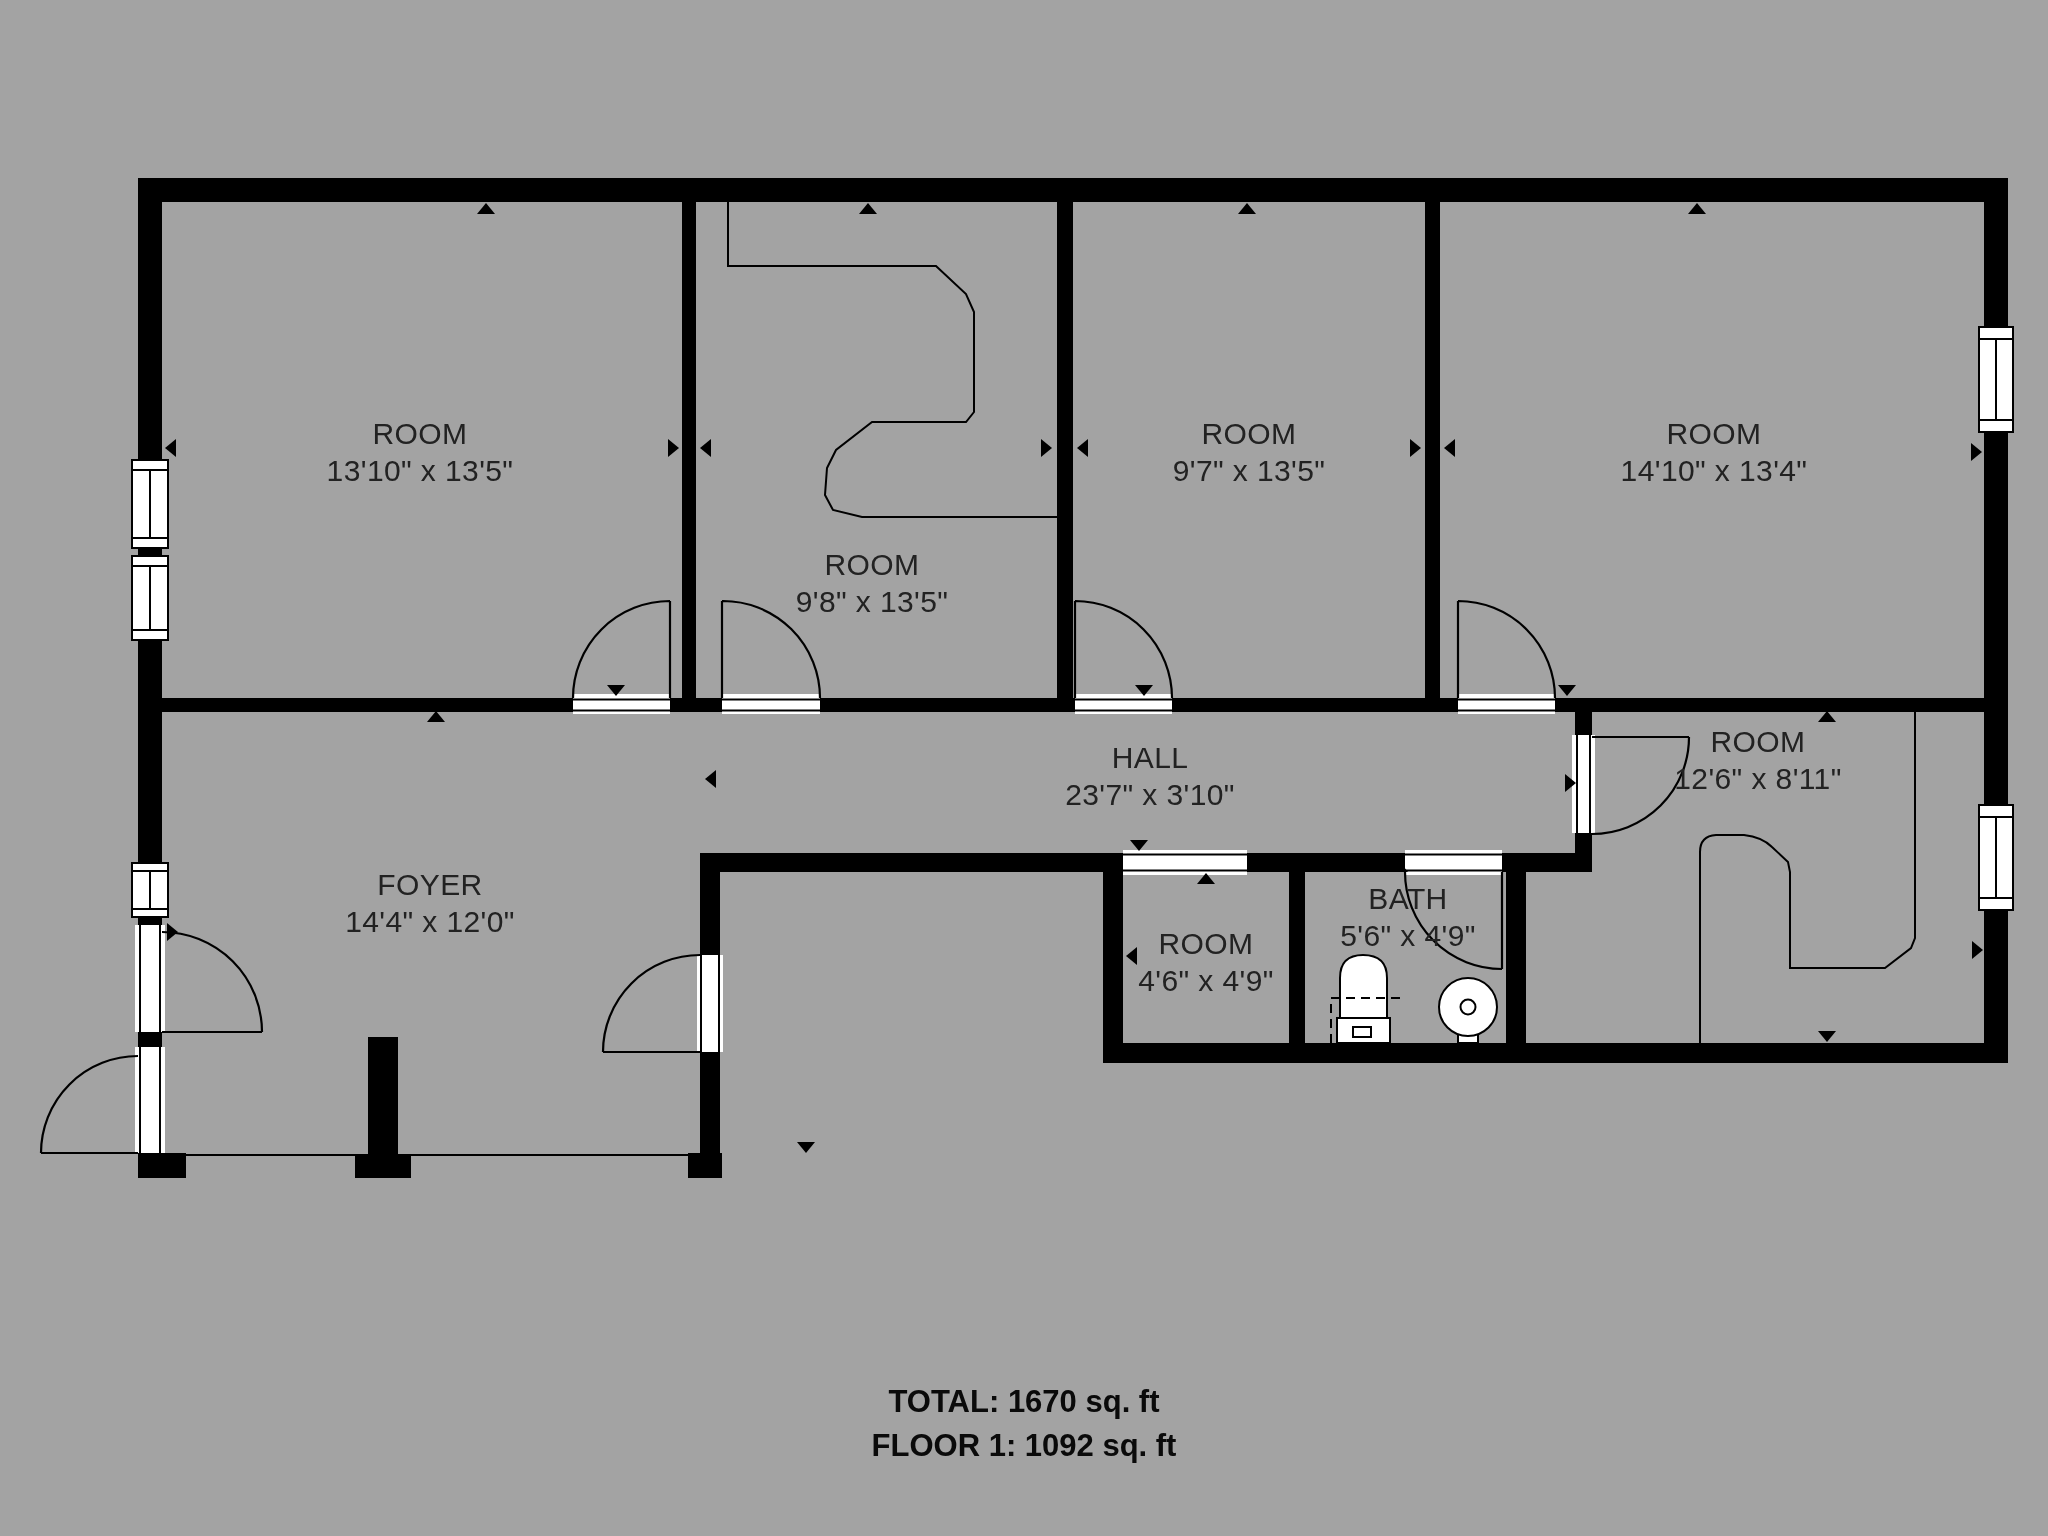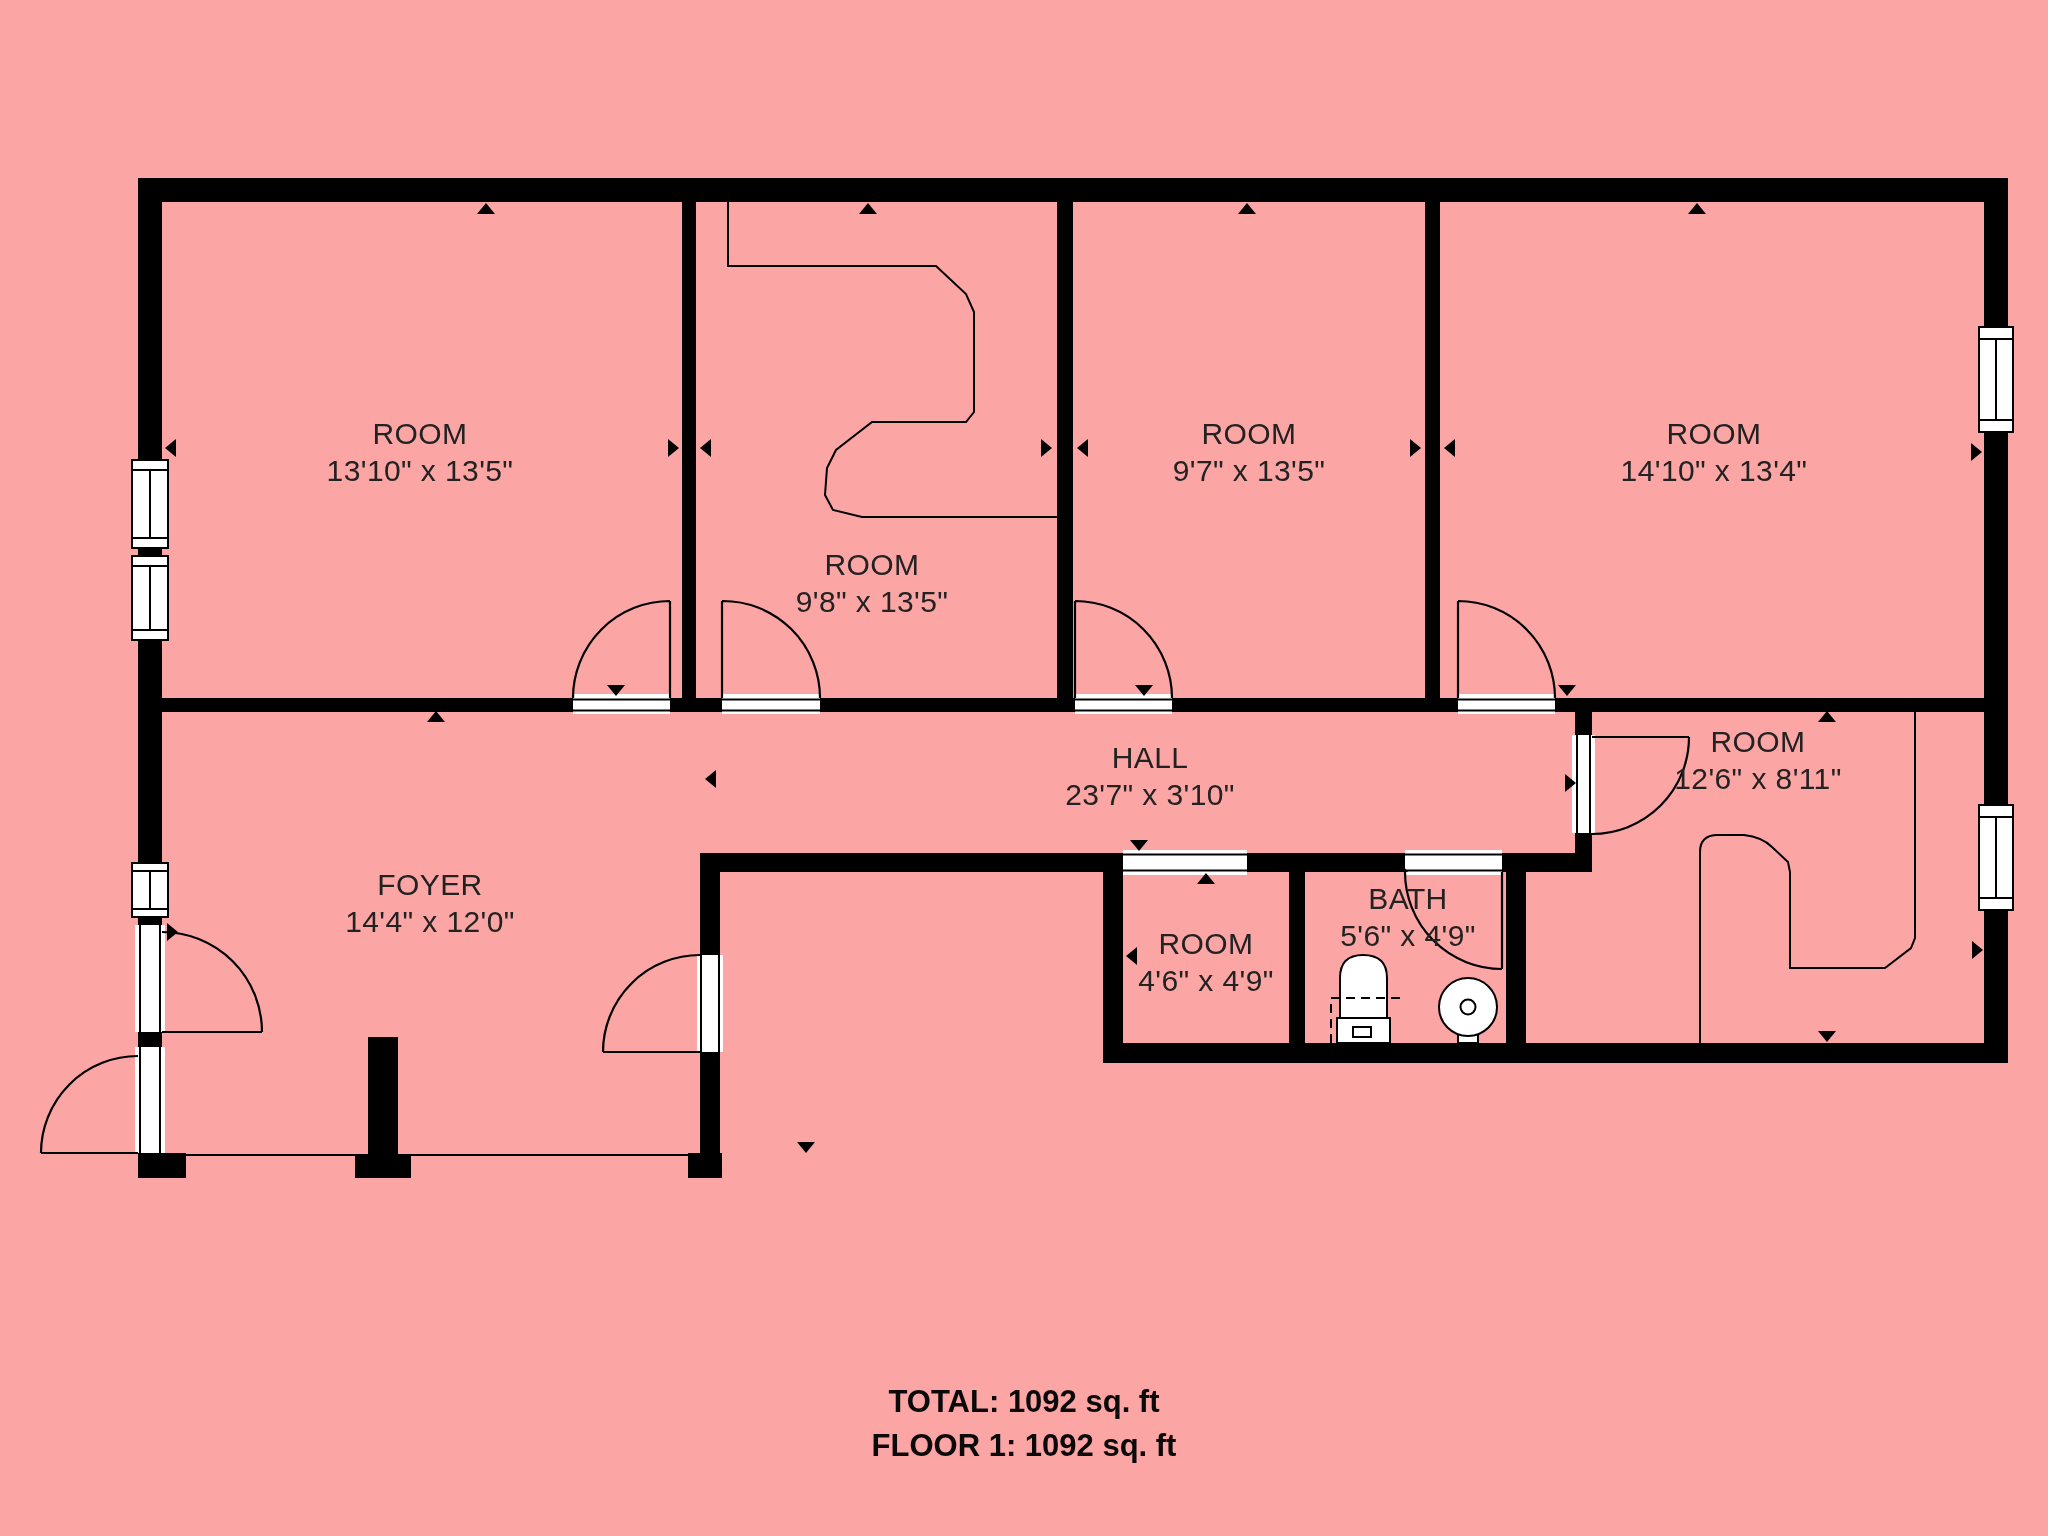--- a/index.html
+++ b/index.html
@@ -1,16 +1,16 @@
 <!DOCTYPE html>
 <html><head>
 <meta charset="utf-8">
 <style>
   html,body{margin:0;padding:0;background:#fff;}
-  #page{position:relative;width:2048px;height:1536px;background:#fca5a5;overflow:hidden;
+  #page{position:relative;width:2048px;height:1536px;background:#a3a3a3;overflow:hidden;
         font-family:"Liberation Sans",sans-serif;}
   #plan-svg{position:absolute;left:0;top:0;}
   .room-label{position:absolute;transform:translate(-50%,-50%);text-align:center;
         color:#222;font-size:30px;line-height:37px;letter-spacing:.4px;white-space:nowrap;}
   .sum{position:absolute;left:50%;transform:translateX(-50%);white-space:nowrap;color:#0a0a0a;font-weight:bold;}
   #sum-total{top:1384px;font-size:31px;font-weight:bold;}
   #sum-floor{top:1428px;font-size:31px;}
   #sum-excluded{top:1471px;font-size:31px;}
   .wall{fill:#000;}
   .thin{stroke:#000;stroke-width:2;fill:none;}
@@ -257,16 +257,16 @@
   </div>
   <div class="room-label" style="left:1408px;top:917px;">
     <div>BATH</div>
     <div>5'6" x 4'9"</div>
   </div>
   <div class="room-label" style="left:1758px;top:760px;">
     <div>ROOM</div>
     <div>12'6" x 8'11"</div>
   </div>
 
-  <div class="sum" id="sum-total">TOTAL: 1092 sq. ft</div>
+  <div class="sum" id="sum-total">TOTAL: 1670 sq. ft</div>
   <div class="sum" id="sum-floor">FLOOR 1: 1092 sq. ft</div>
 
 </div>
 
 </body></html>

